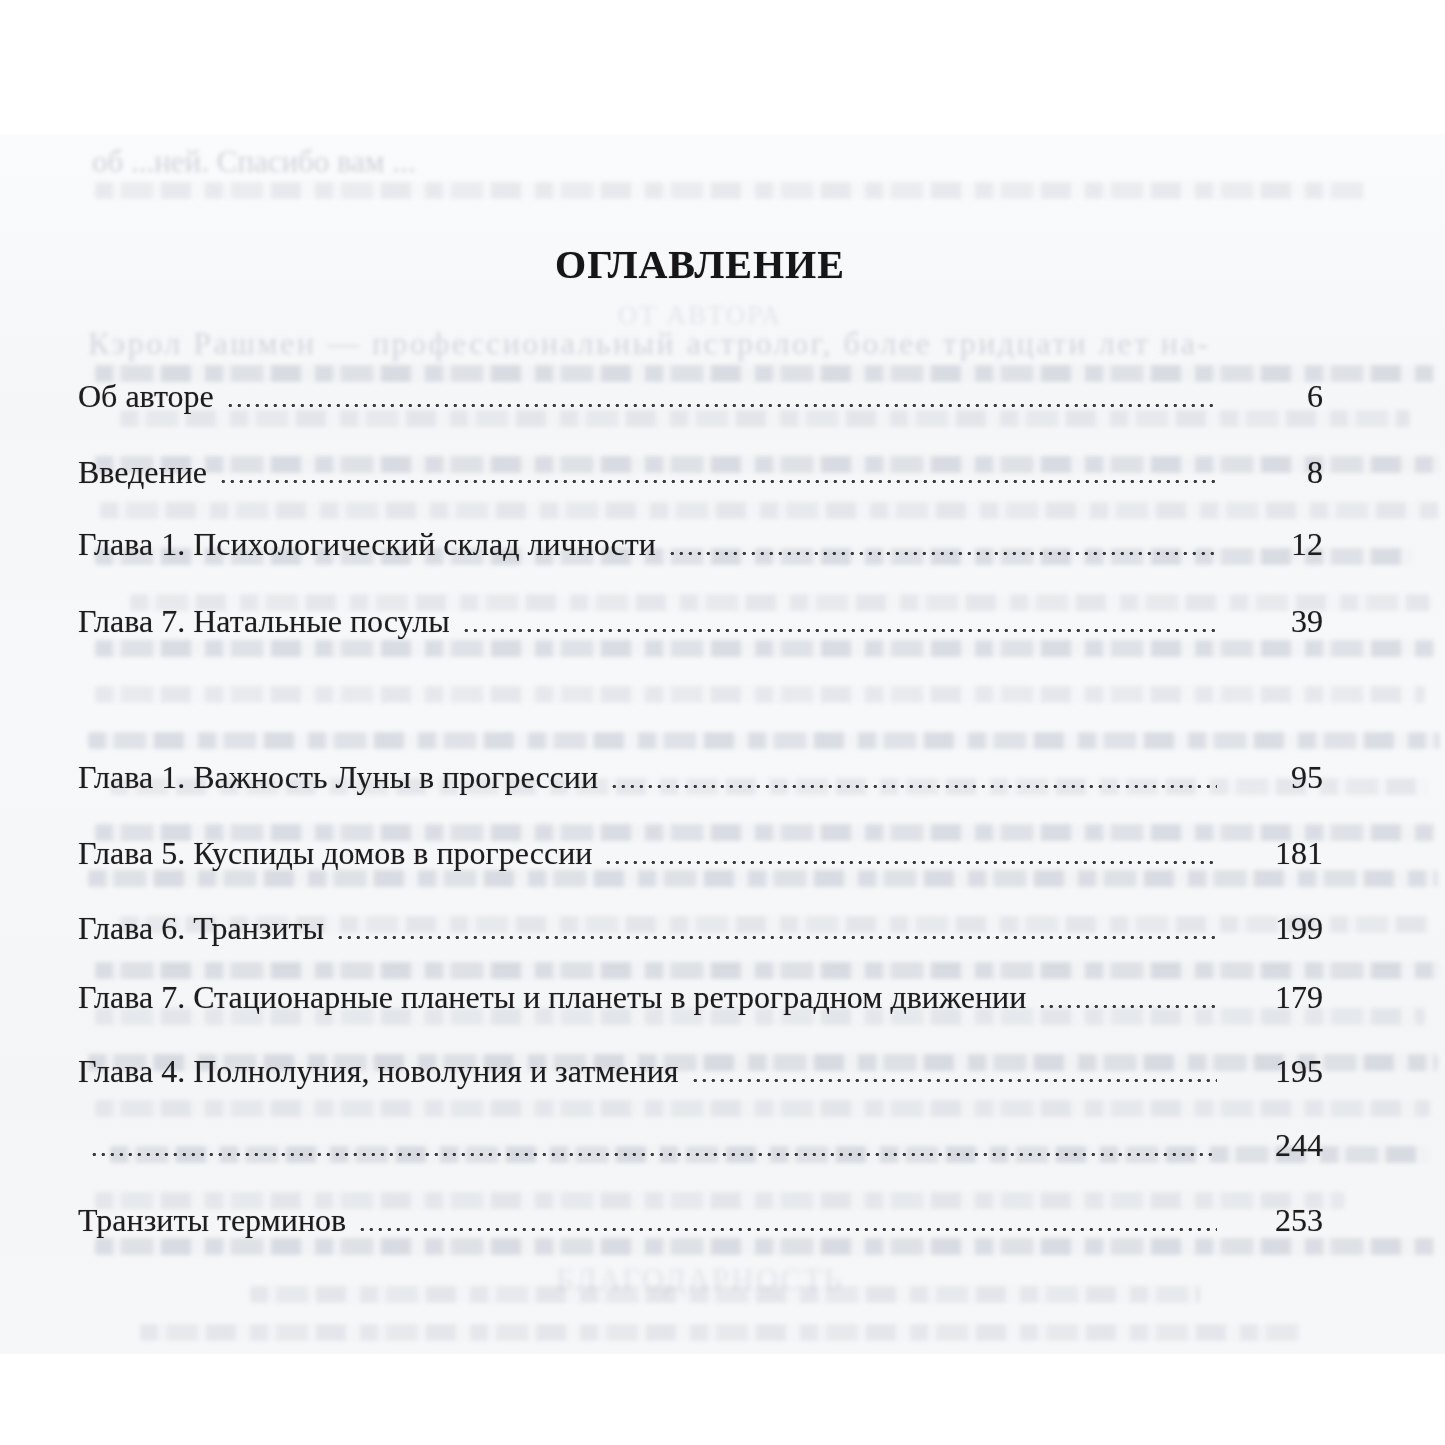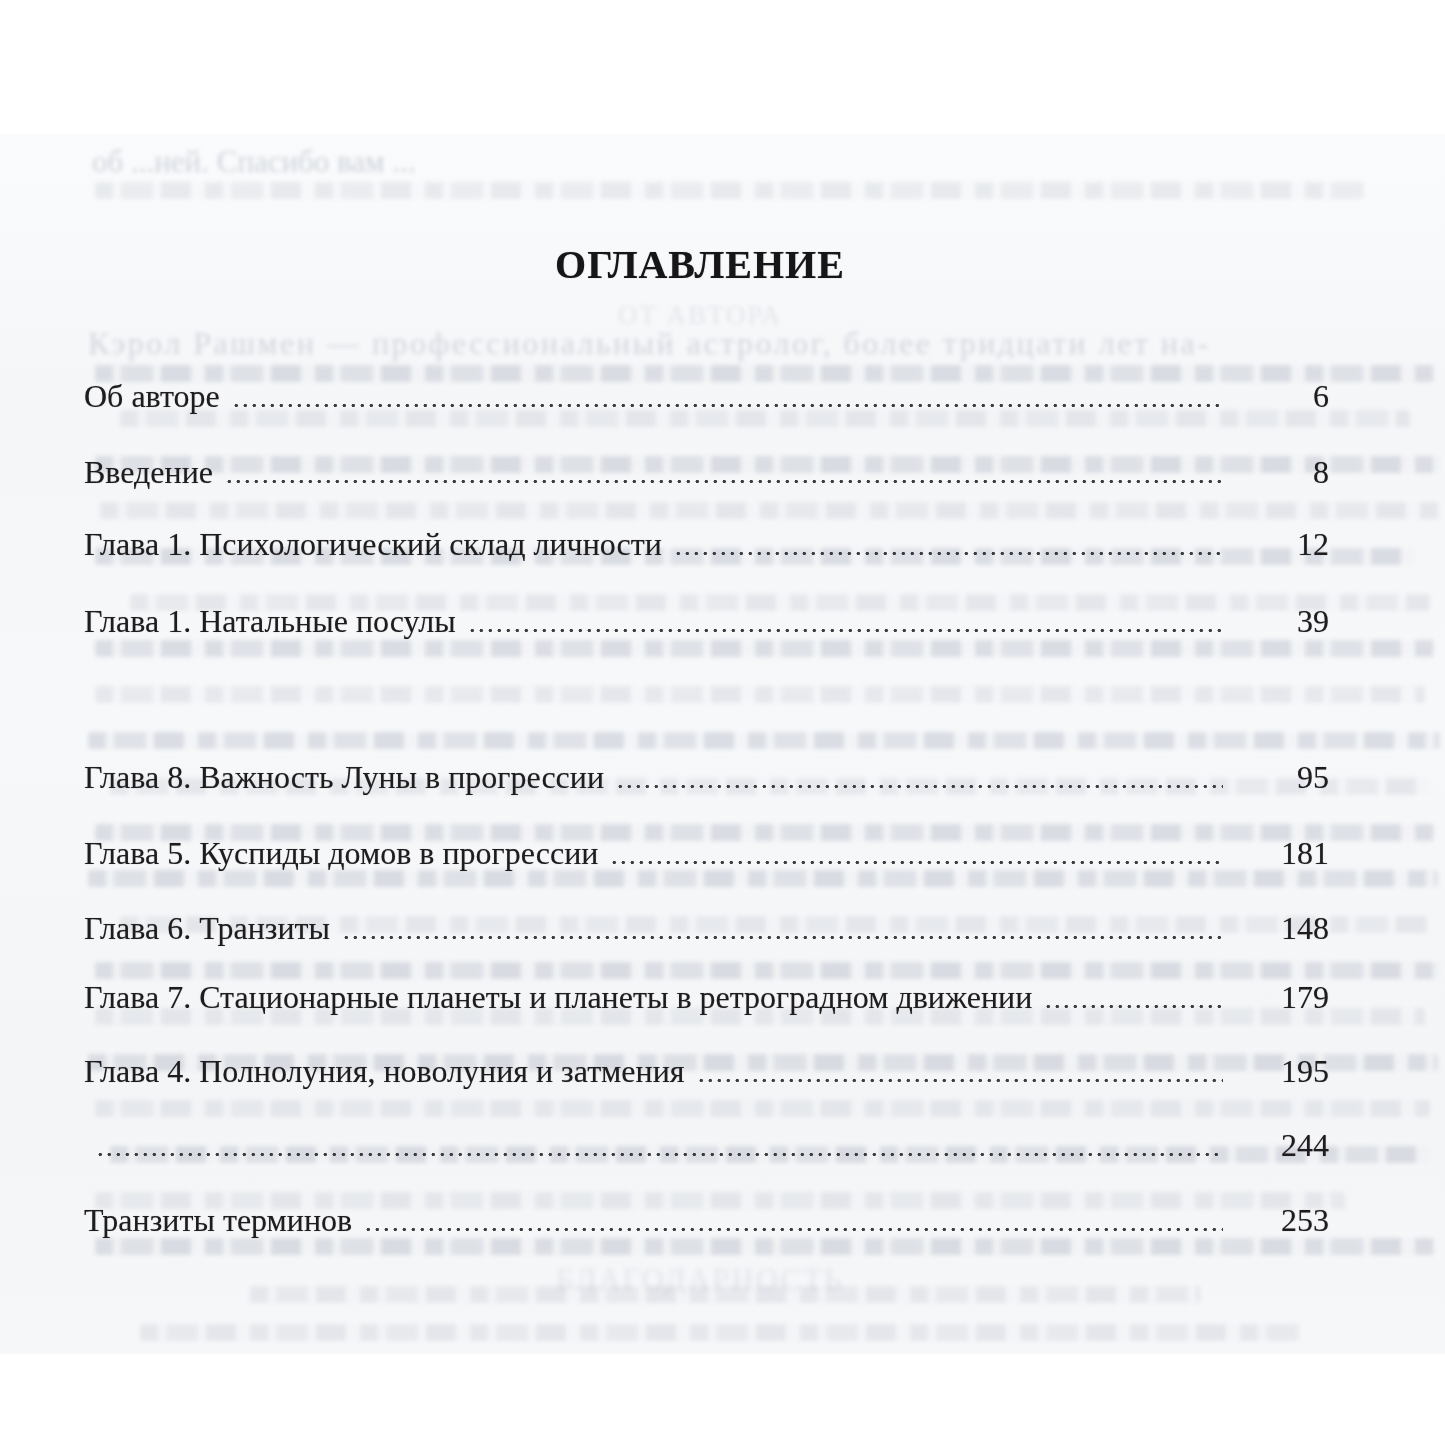--- a/index.html
+++ b/index.html
@@ -84,21 +84,21 @@
     text-align: center;
     font-size: 40px;
     line-height: 46px;
     font-weight: bold;
     letter-spacing: 1px;
     color: #161518;
     text-shadow: 0 0 1px rgba(40,30,25,.45);
   }
   .row {
     position: absolute;
-    left: 84px;
+    left: 78px;
     width: 1245px;
     display: flex;
     align-items: center;
   }
   .lbl {
     font-size: 32px;
     line-height: 40px;
     white-space: nowrap;
     color: #1d1c1e;
     text-shadow: 0 0 1px rgba(50,35,25,.4);
@@ -169,38 +169,38 @@
     <span class="lbl">Введение</span>
     <span class="leader"></span>
     <span class="pg">8</span>
   </div>
   <div class="row" style="top:500px">
     <span class="lbl">Глава 1. Психологический склад личности</span>
     <span class="leader"></span>
     <span class="pg">12</span>
   </div>
   <div class="row" style="top:577px">
-    <span class="lbl">Глава 1. Натальные посулы</span>
+    <span class="lbl">Глава 7. Натальные посулы</span>
     <span class="leader"></span>
     <span class="pg">39</span>
   </div>
   <div class="row" style="top:733px">
-    <span class="lbl">Глава 8. Важность Луны в прогрессии</span>
+    <span class="lbl">Глава 1. Важность Луны в прогрессии</span>
     <span class="leader"></span>
     <span class="pg">95</span>
   </div>
   <div class="row" style="top:809px">
     <span class="lbl">Глава 5. Куспиды домов в прогрессии</span>
     <span class="leader"></span>
     <span class="pg">181</span>
   </div>
   <div class="row" style="top:884px">
     <span class="lbl">Глава 6. Транзиты</span>
     <span class="leader"></span>
-    <span class="pg">148</span>
+    <span class="pg">199</span>
   </div>
   <div class="row" style="top:953px">
     <span class="lbl">Глава 7. Стационарные планеты и планеты в ретроградном движении</span>
     <span class="leader"></span>
     <span class="pg">179</span>
   </div>
   <div class="row" style="top:1027px">
     <span class="lbl">Глава 4. Полнолуния, новолуния и затмения</span>
     <span class="leader"></span>
     <span class="pg">195</span>

